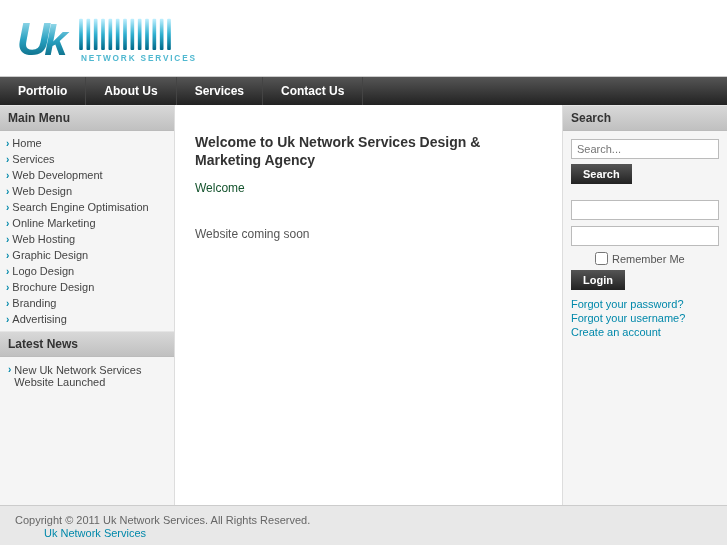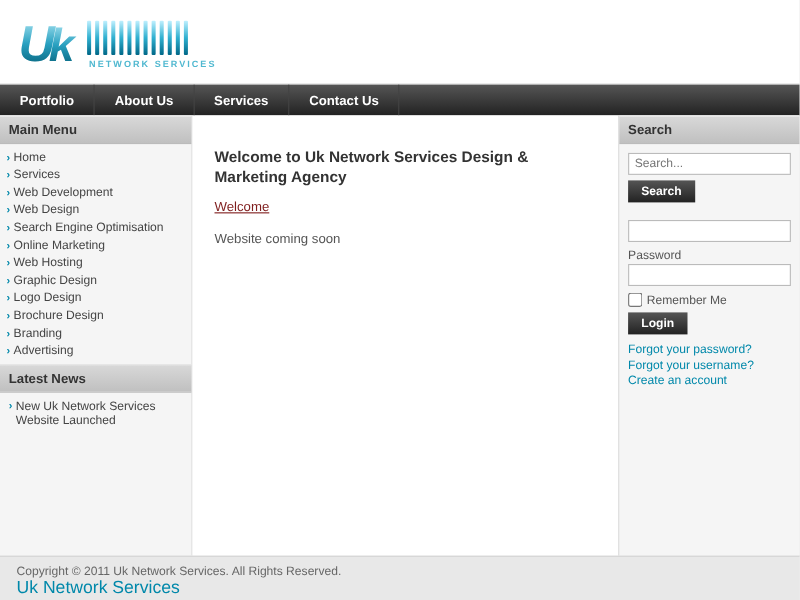--- a/index.html
+++ b/index.html
@@ -109,23 +109,22 @@
     }
     #content-title {
       font-size: 14px;
       font-weight: bold;
       color: #333;
       margin-bottom: 12px;
       line-height: 1.3;
     }
     #content-welcome {
       font-size: 12px;
-      color: #7f1d1d;
-      margin-bottom: 15px;
-      text-decoration: underline;
+      color: #14532d;
+      margin-bottom: 32px;
     }
     #content-body {
       font-size: 12px;
       color: #555;
     }
 
     
     #right-sidebar {
       width: 165px;
       min-width: 165px;
@@ -176,20 +175,21 @@
       border: 1px solid #bbb;
       font-size: 11px;
       background: #fff;
       margin-bottom: 6px;
     }
     .remember-row {
       display: flex;
       align-items: center;
       gap: 4px;
       margin-bottom: 5px;
+      margin-left: 24px;
     }
     .remember-label {
       font-size: 11px;
       color: #555;
     }
     .login-btn {
       background: linear-gradient(180deg, #555 0%, #222 100%);
       color: #fff;
       border: none;
       padding: 4px 12px;
@@ -210,23 +210,24 @@
     #footer {
       background: #e8e8e8;
       border-top: 1px solid #ccc;
       padding: 8px 15px;
     }
     .footer-text {
       font-size: 11px;
       color: #666;
     }
     .footer-link {
-      font-size: 16px;
+      font-size: 11px;
       color: #0088aa;
       text-decoration: none;
+      margin-left: 29px;
     }
 
     
     .logo-container {
       padding: 8px 15px 0 15px;
     }
   </style>
 </head>
 <body>
 
@@ -376,21 +377,20 @@
   </div>
 
   <div id="right-sidebar">
     <div class="right-section-title">Search</div>
     <div class="right-section-content">
       <input type="text" class="search-input" placeholder="Search..." style="">
       <button class="search-btn">Search</button>
     </div>
     <div class="right-section-content">
       <input type="text" class="form-input" style="">
-      <label class="form-label">Password</label>
       <input type="password" class="form-input" style="">
       <div class="remember-row">
         <input type="checkbox" style="">
         <span class="remember-label">Remember Me</span>
       </div>
       <button class="login-btn">Login</button>
       <a href="#" class="auth-link">Forgot your password?</a>
       <a href="#" class="auth-link">Forgot your username?</a>
       <a href="#" class="auth-link">Create an account</a>
     </div>

